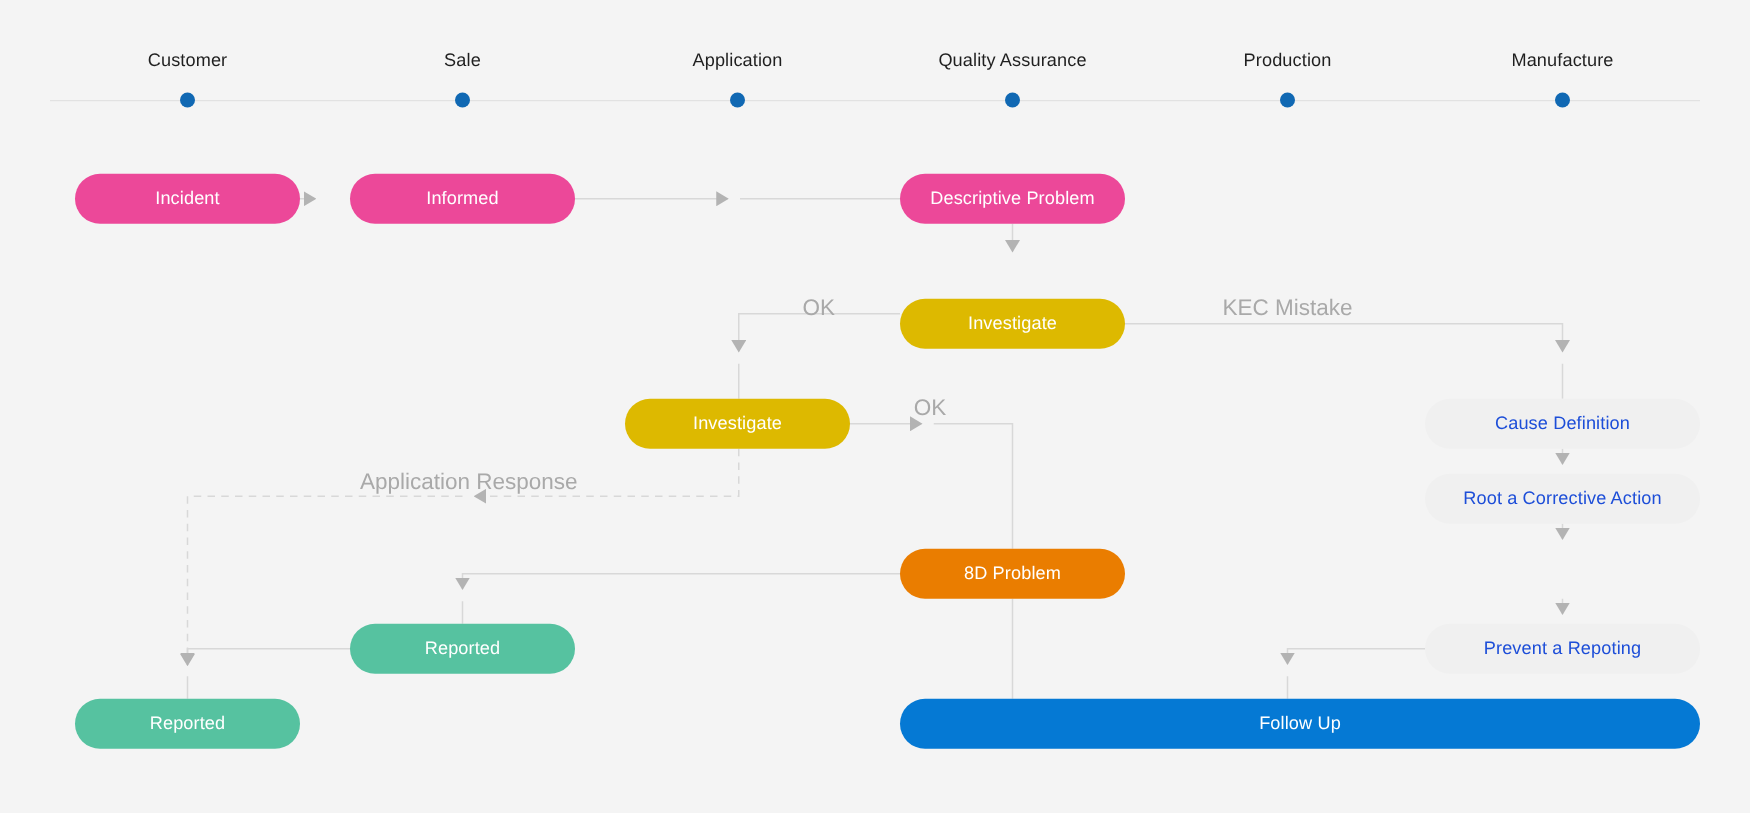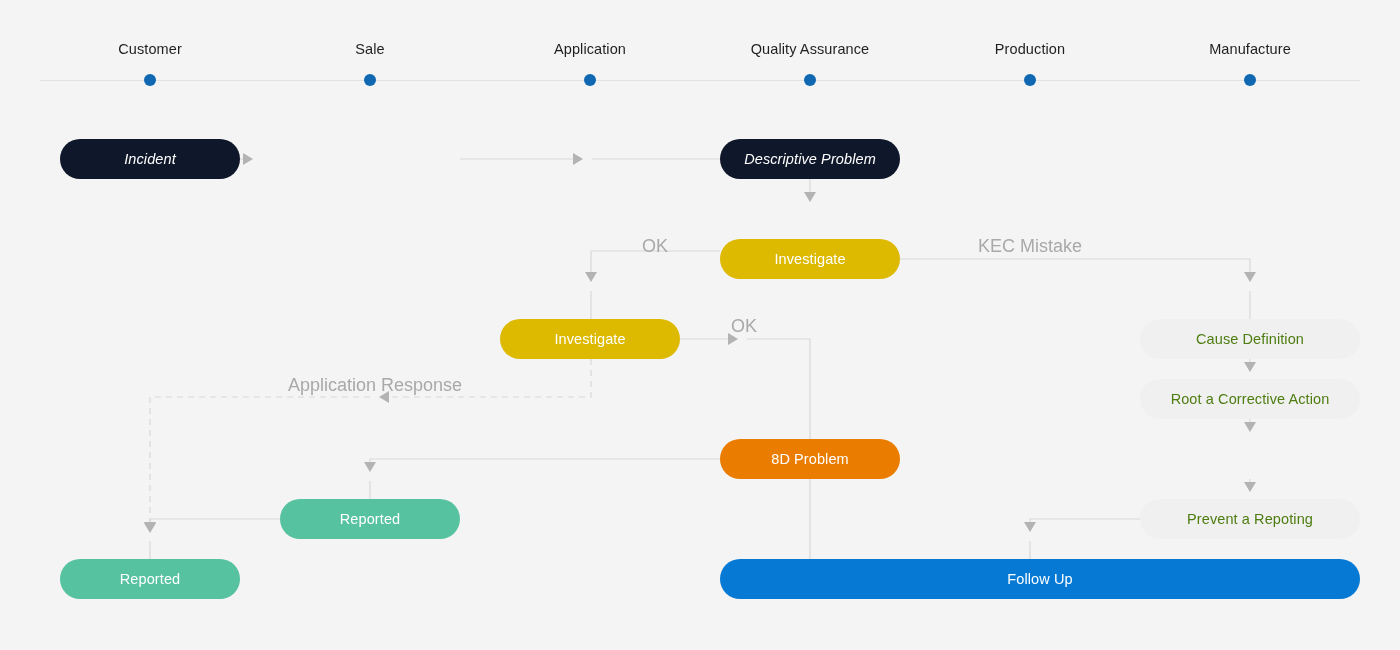--- a/index.html
+++ b/index.html
@@ -31,26 +31,26 @@
   #wires{position:absolute;left:0;top:0;width:1400px;height:650px;pointer-events:none;}
 
   
   .node{
     position:absolute;box-sizing:border-box;
     display:flex;align-items:center;justify-content:center;
     border-radius:22px;height:40px;
     font-size:14.5px;color:#ffffff;white-space:nowrap;
     letter-spacing:.1px;
   }
-  .n-steel{background:#0f172a;font-style:italic;}
+  .n-steel{background:#ec4899;}
   .n-yellow{background:#ddb900;}
   .n-orange{background:#ea7d00;}
   .n-blue{background:#0579d4;}
   .n-green{background:#56c2a0;}
-  .n-ghost{background:#f0f0f0;color:#4d7c0f;}
+  .n-ghost{background:#f0f0f0;color:#1d4ed8;}
 
   
   .edge-label{
     position:absolute;font-size:18px;color:#a9a9a9;white-space:nowrap;
     transform:translateX(-50%);
   }
 </style>
 </head>
 <body>
 
@@ -124,20 +124,21 @@
       <path d="M810,479 L810,559"></path>
     </g>
   </svg>
 
   <div class="edge-label" style="left:655px;top:236px">OK</div>
   <div class="edge-label" style="left:1030px;top:236px">KEC Mistake</div>
   <div class="edge-label" style="left:744px;top:316px">OK</div>
   <div class="edge-label" style="left:375px;top:375px">Application Response</div>
 
   <div class="node n-steel" style="left:60px;top:139px;width:180px">Incident</div>
+  <div class="node n-steel" style="left:280px;top:139px;width:180px">Informed</div>
   <div class="node n-steel" style="left:720px;top:139px;width:180px">Descriptive Problem</div>
 
   <div class="node n-yellow" style="left:720px;top:239px;width:180px">Investigate</div>
   <div class="node n-yellow" style="left:500px;top:319px;width:180px">Investigate</div>
 
   <div class="node n-ghost" style="left:1140px;top:319px;width:220px">Cause Definition</div>
   <div class="node n-ghost" style="left:1140px;top:379px;width:220px">Root a Corrective Action</div>
   <div class="node n-ghost" style="left:1140px;top:499px;width:220px">Prevent a Repoting</div>
 
   <div class="node n-orange" style="left:720px;top:439px;width:180px">8D Problem</div>

